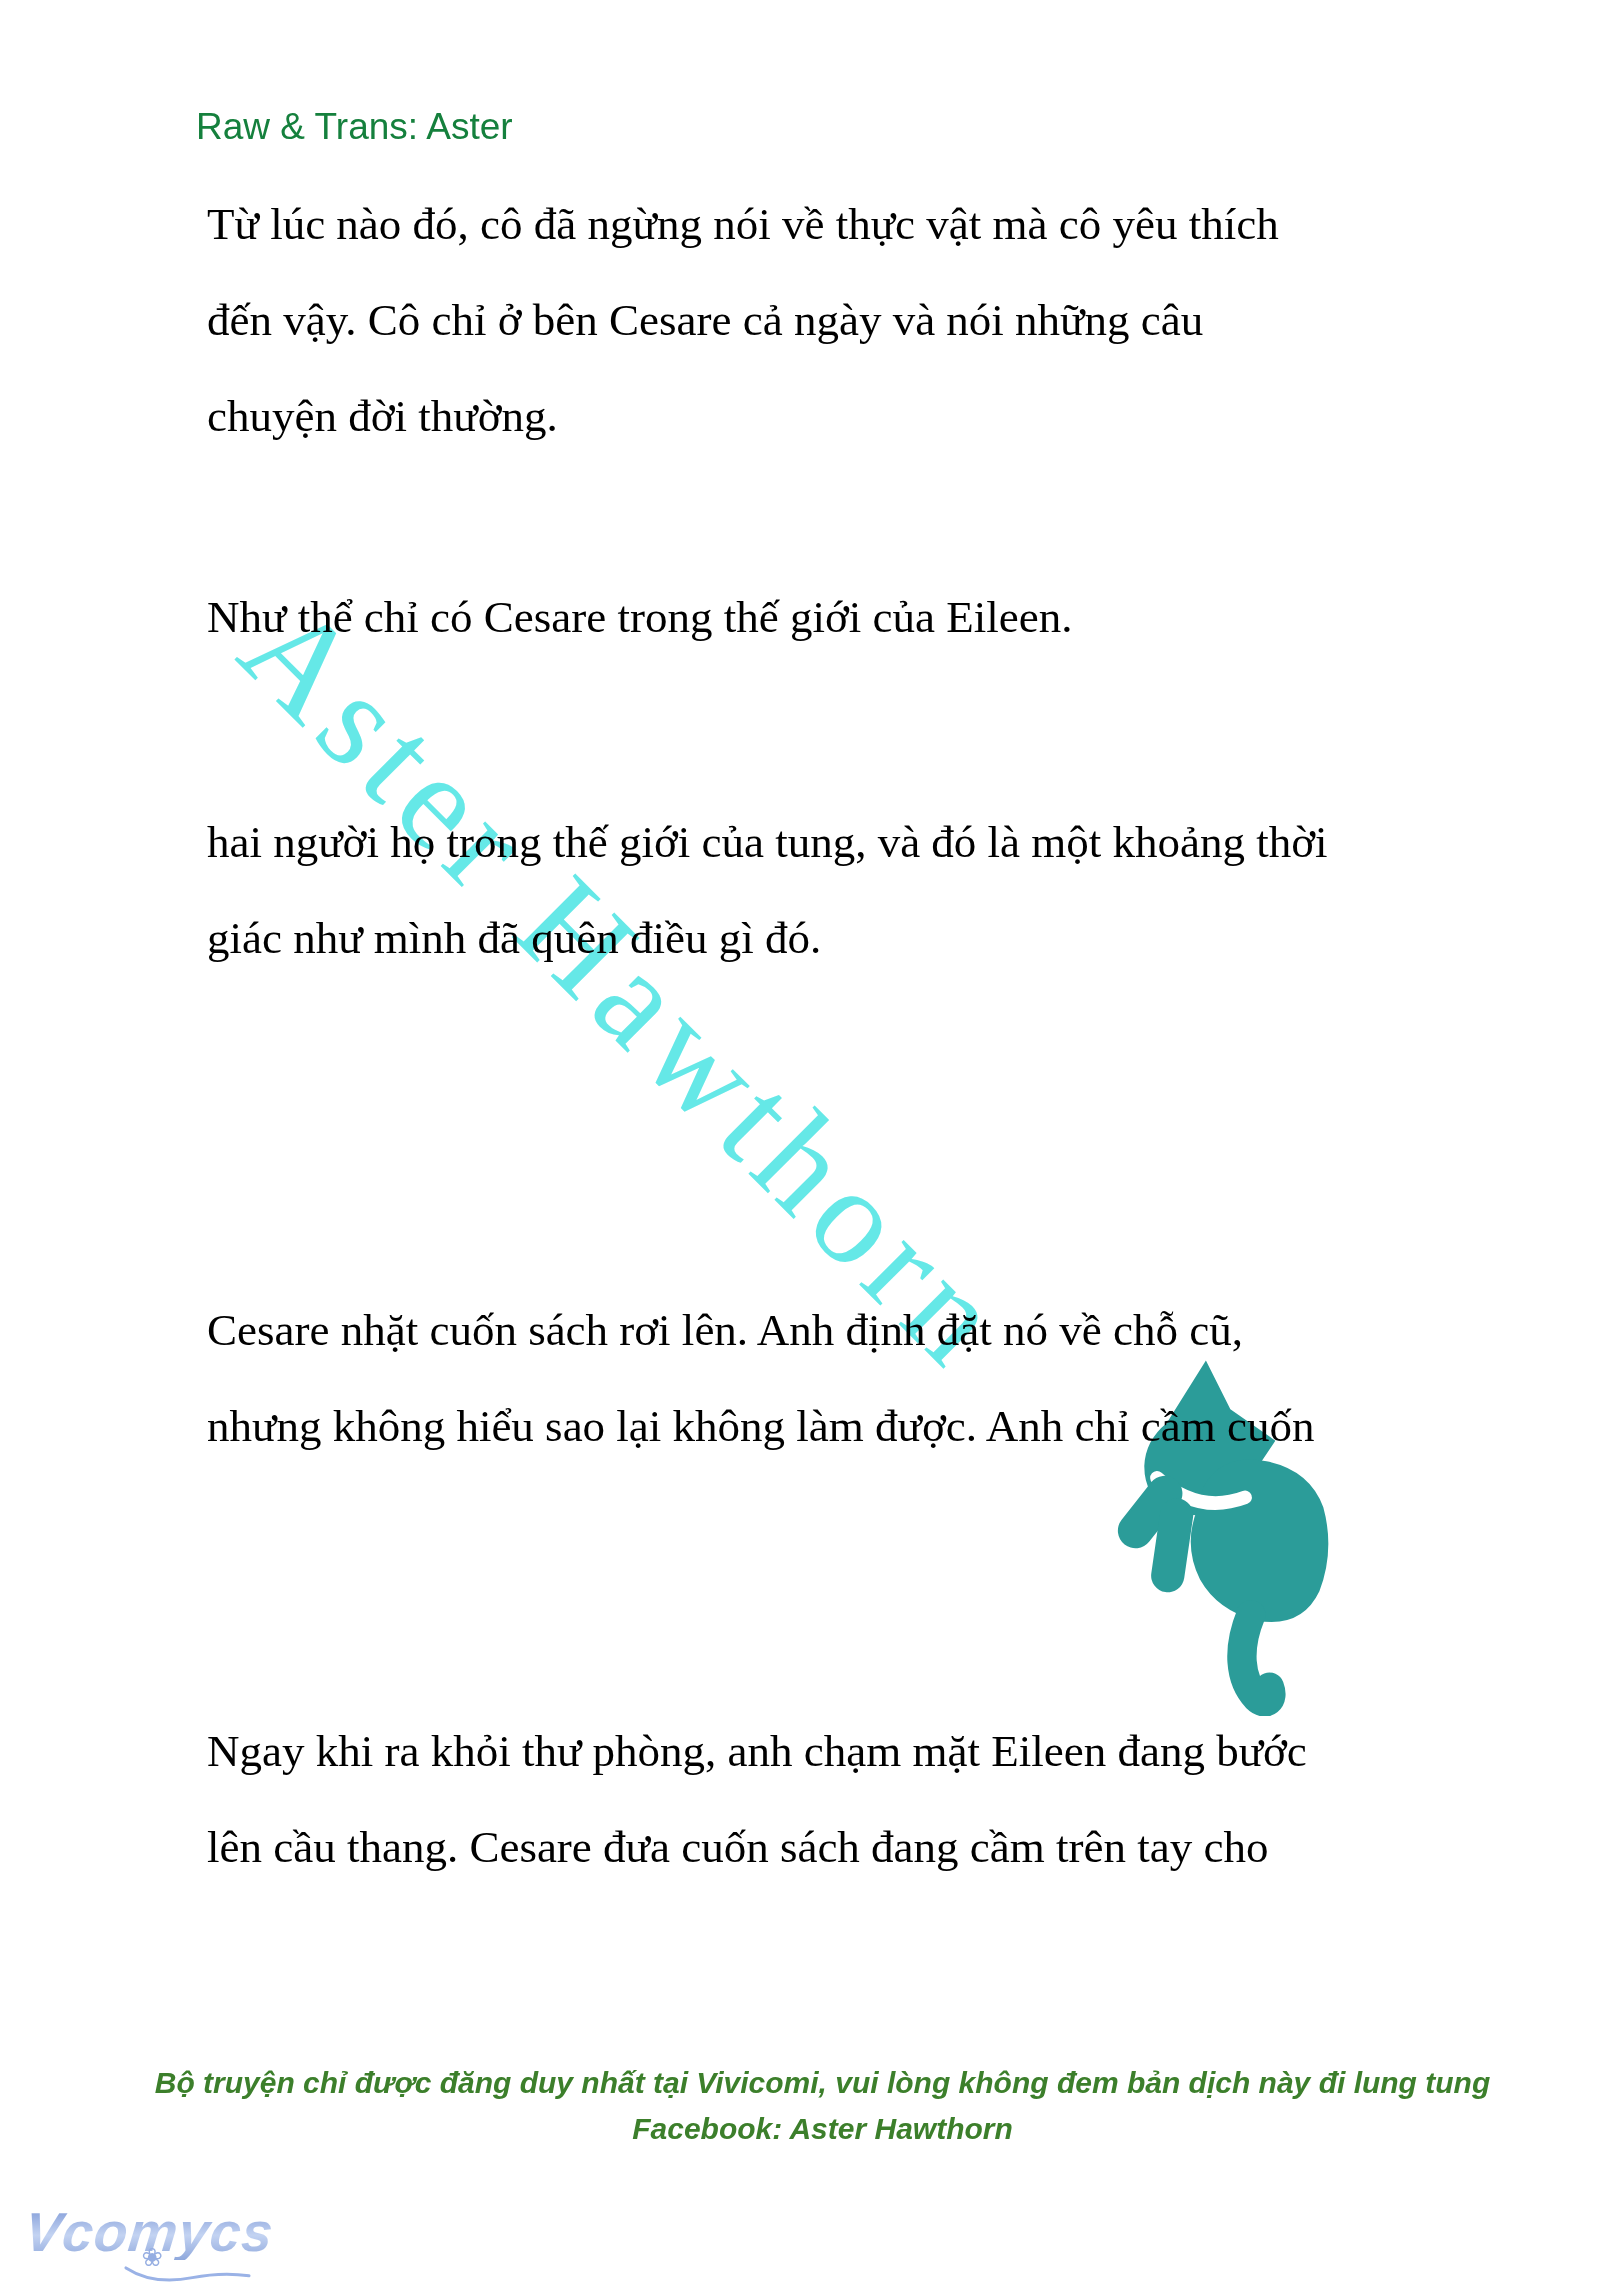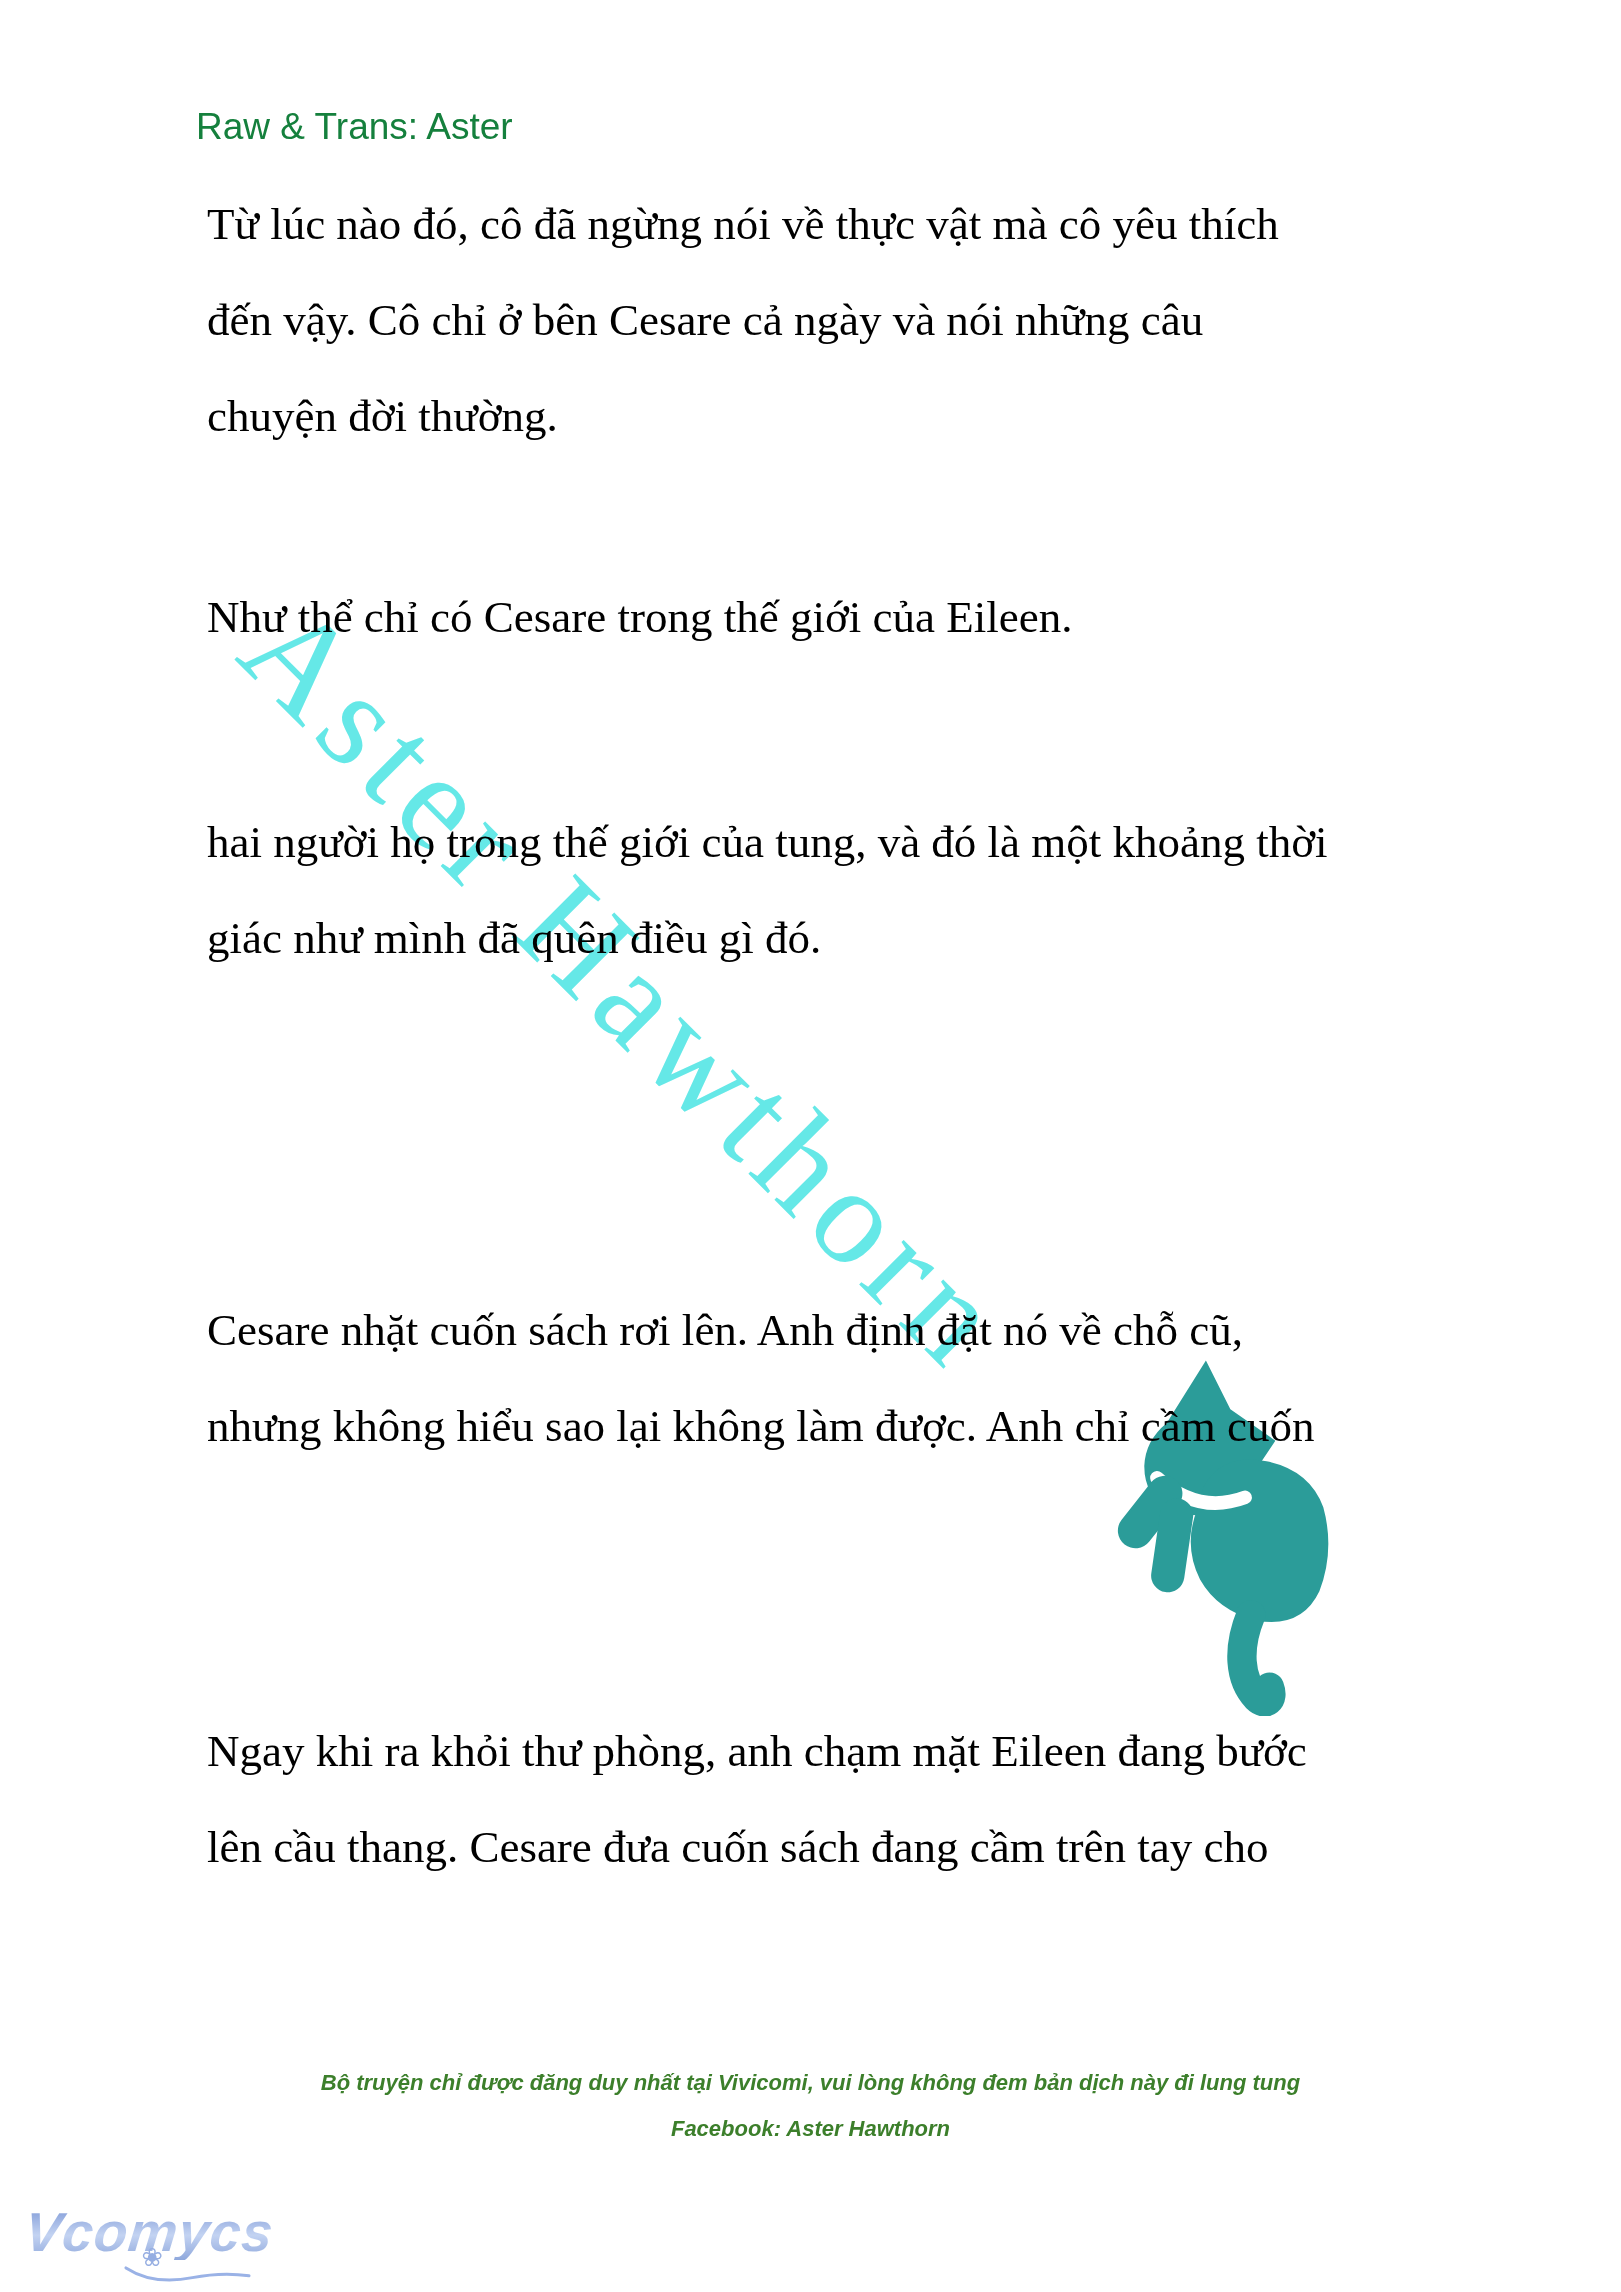--- a/index.html
+++ b/index.html
@@ -31,25 +31,25 @@
   }
   .para{
     position:absolute;left:199px;right:59px;z-index:3;
   }
   .line{
     font-size:45px;line-height:96px;height:96px;
     white-space:nowrap;
     margin-left:8px;
   }
   .footer{
-    position:absolute;left:44px;top:2060px;width:1533px;
+    position:absolute;left:56px;top:2060px;width:1533px;
     text-align:center;z-index:3;
     font-family:"Liberation Sans","DejaVu Sans",sans-serif;
     font-weight:bold;font-style:italic;
-    font-size:22px;color:#3c7f2b;
+    font-size:30px;color:#3c7f2b;
   }
   .footer .fline{line-height:46px;height:46px;white-space:nowrap;}
   .logo{
     position:absolute;left:21.6px;top:2205px;z-index:3;width:255px;height:83px;
   }
   .logo-text{
     display:inline-block;
     font-family:"Liberation Sans","DejaVu Sans",sans-serif;
     font-weight:bold;font-style:italic;
     font-size:55px;line-height:55px;letter-spacing:1px;

